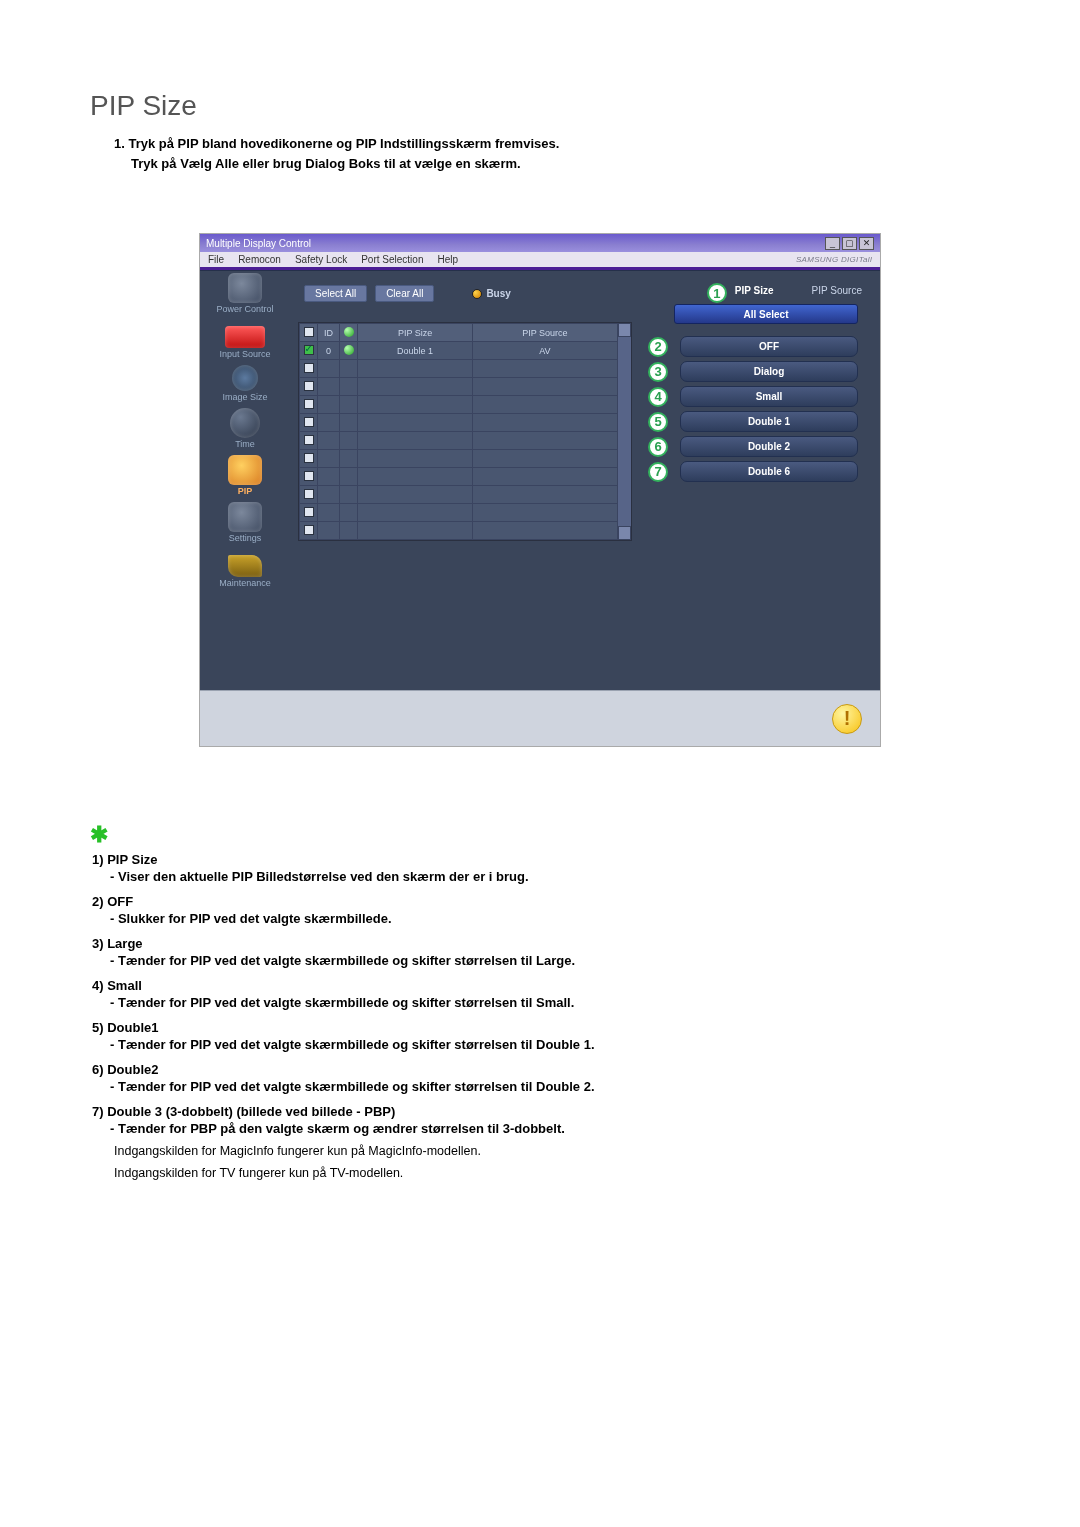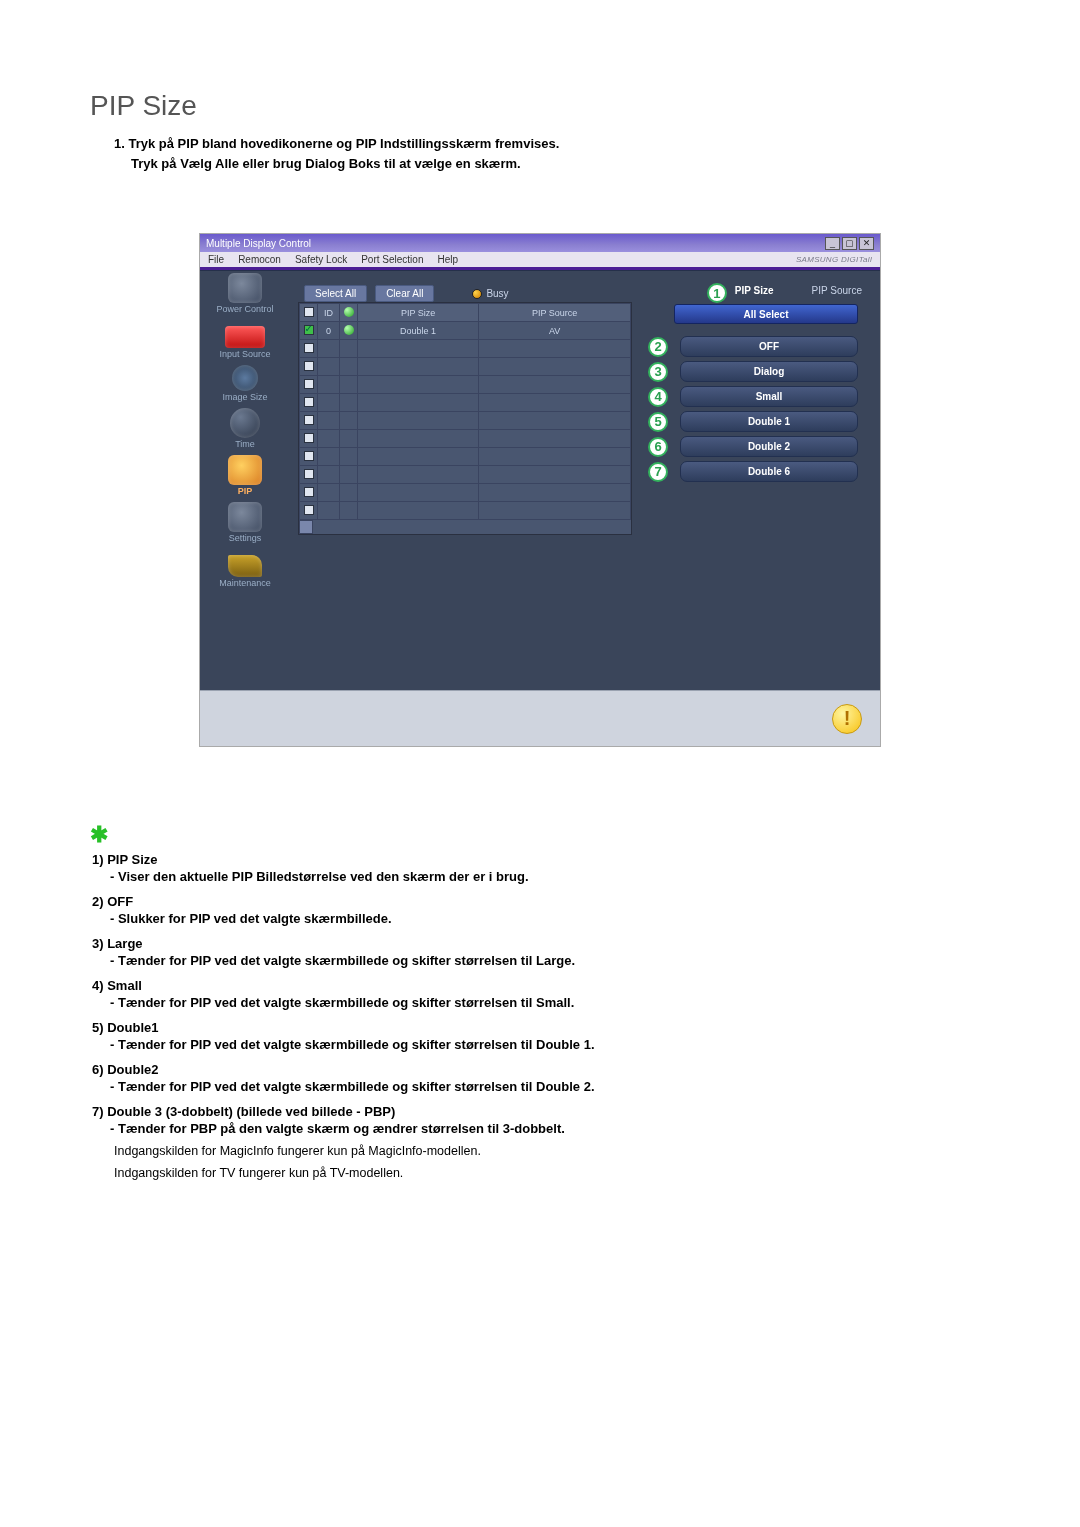--- a/index.html
+++ b/index.html
@@ -26,24 +26,24 @@
   .side-item.imgsz .side-icon { background: radial-gradient(circle,#5c7aa0,#2d3f56); border-radius:50%; width:26px; height:26px;}
   .side-item.time .side-icon { background: radial-gradient(circle at 35% 30%,#6b7990,#2a3446); border-radius:50%; width:30px; height:30px;}
   .side-item.maint .side-icon { background: linear-gradient(#caa32a,#7a5e10); width:34px; height:22px; margin-top:6px; border-radius: 2px 10px 2px 10px;}
   .side-label { font-size: 9px; color: #9aaec6; }
   .side-item.pip .side-label { color: #ffb060; font-weight: bold; }
 
   .main { flex: 1; padding: 14px 10px 0 8px; position: relative; display:flex; gap:8px;}
   .left-col { flex:1;}
   .top-controls { display: flex; align-items: center; gap: 8px; padding-left:6px;}
   .lite-btn { background: #6877a0; color: #fff; font-size: 10px; padding: 2px 10px; border-radius: 2px; border: 1px solid #4a5a80; }
-  .busy { display:flex; align-items:flex-end; gap:4px; font-size:10px; color:#c9d4e8; margin-left:30px;}
+  .busy { display:flex; align-items:flex-end; gap:4px; font-size:10px; color:#c9d4e8; margin-left:30px;font-weight:bold;}
   .busy-dot { width:10px; height:10px; border-radius:50%; background: radial-gradient(circle at 30% 30%, #ffd34a, #cf7d00); border:1px solid #222;}
 
-  .grid { margin-top: 0; border:1px solid #2a3040; background:#495670;flex-direction:column;}
+  .grid { margin-top: 20px; border:1px solid #2a3040; background:#495670;}
   .grid table { width:100%; border-collapse: collapse; font-size:9px; color:#cad6ea;}
   .grid th, .grid td { border:1px solid #3a4460; text-align:center; height:18px; }
   .grid th { background:#525f7a; font-weight:normal;}
   .col-chk{width:18px;} .col-id{width:22px;} .col-st{width:18px;}
   .chk { width:10px; height:10px; background:#e0e6f0; border:1px solid #2a3240; display:inline-block;}
   .chk.on { background:#3fbf4a; position:relative;}
   .chk.on::after{ content:"✓"; position:absolute; left:0; top:-3px; font-size:10px; color:#064;}
   .led { width:10px; height:10px; border-radius:50%; display:inline-block; background:#888;}
   .led.green { background: radial-gradient(circle at 30% 30%, #b6ffb0, #22a022);}  
   .scroll-col{ width:14px; background:#576488; position:relative;}

